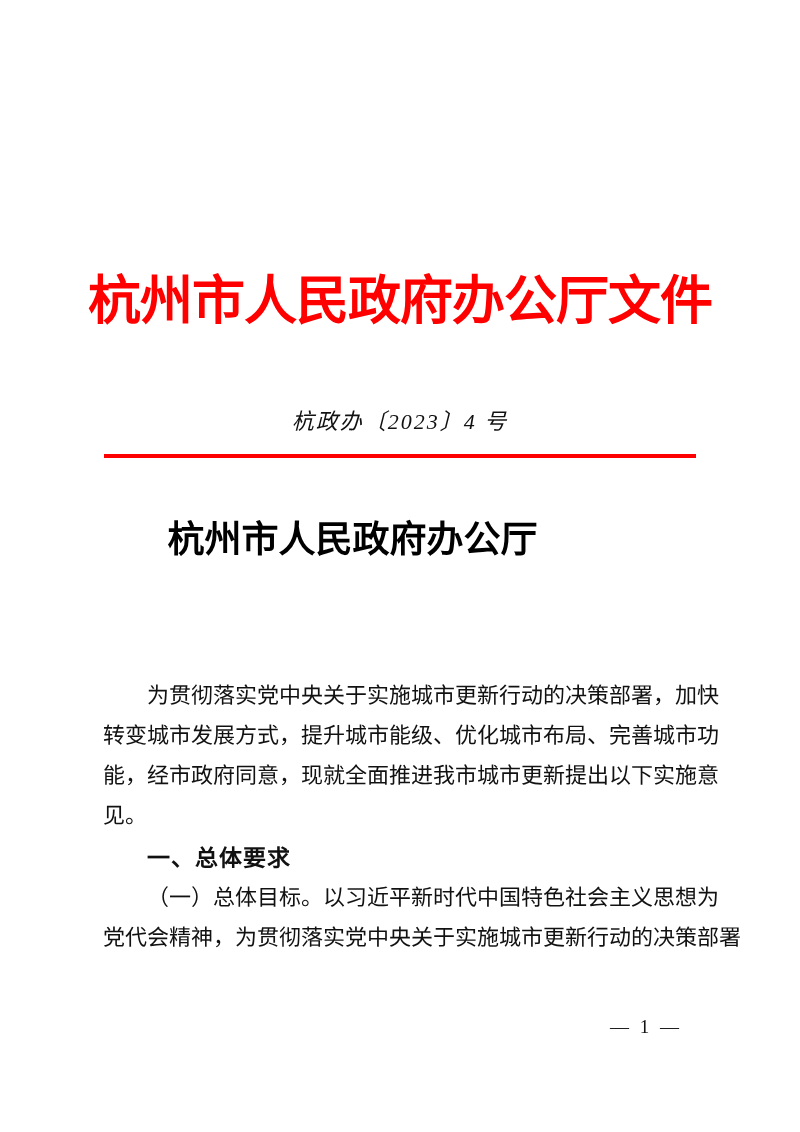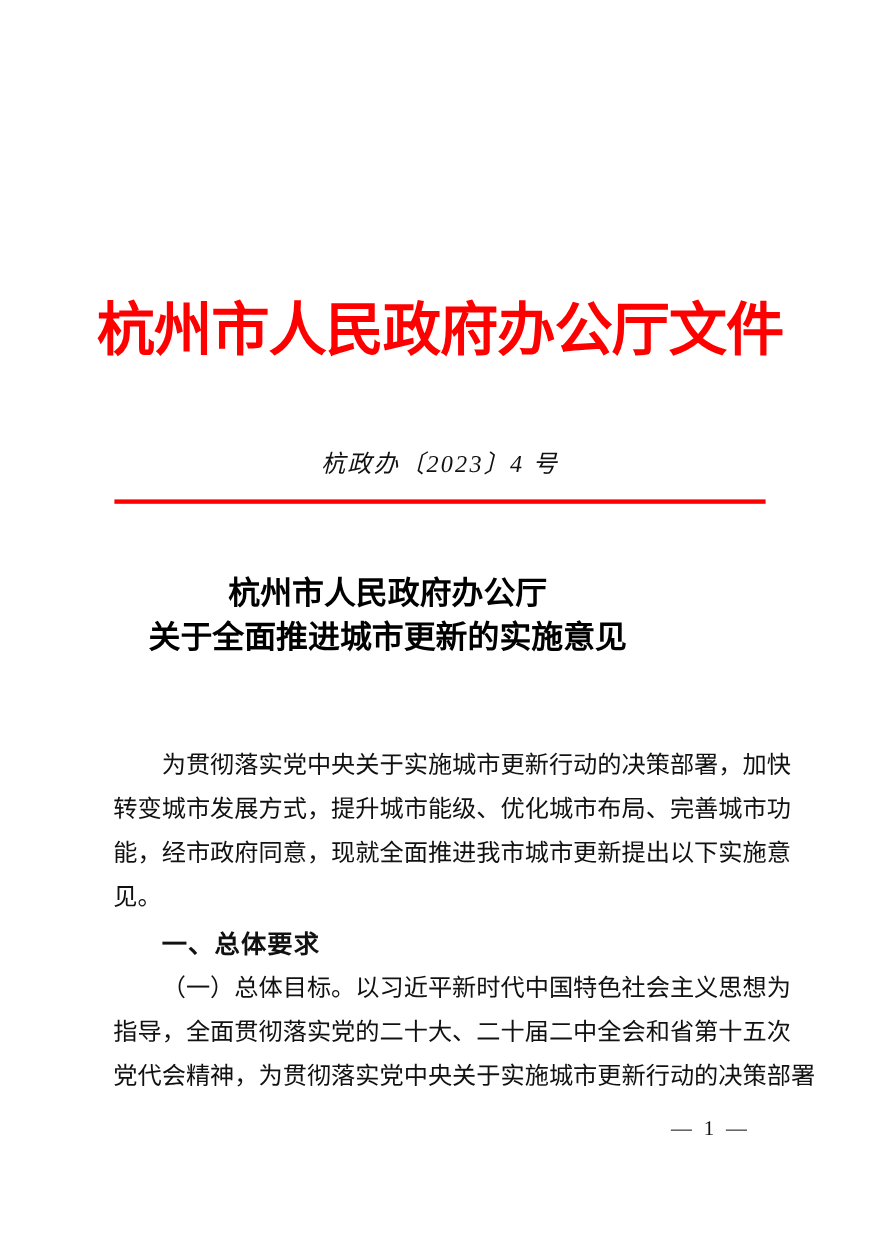--- a/index.html
+++ b/index.html
@@ -57,21 +57,21 @@
     height:4px;
     background:var(--accent-red);
   }
   
   .doc-title{
     position:absolute;
     top:520px;
     left:0;
     width:705px;
     text-align:center;
-    font-size:29px;
+    font-size:37px;
     line-height:40px;
     font-weight:700;
     color:#000000;
     white-space:nowrap;
   }
   
   .body-text{
     position:absolute;
     left:103px;
     width:597px;
@@ -112,34 +112,32 @@
 <div class="page">
 
   <div class="header-title">杭州市人民政府办公厅文件</div>
 
   <div class="doc-number">杭政办〔2023〕4 号</div>
 
   <div class="red-rule"></div>
 
   <div class="doc-title">
     <div class="line">杭州市人民政府办公厅</div>
-    <div class="line">关于全面推进城市更新的实施意见</div>
   </div>
 
 
   <div class="body-text section-heading">一、总体要求</div>
 
   <div class="body-text para-intro">
       <div class="line">为贯彻落实党中央关于实施城市更新行动的决策部署，加快</div>
       <div class="line">转变城市发展方式，提升城市能级、优化城市布局、完善城市功</div>
       <div class="line">能，经市政府同意，现就全面推进我市城市更新提出以下实施意</div>
       <div class="line">见。</div>
     </div>
 
   <div class="body-text para-section">
       <div class="line">（一）总体目标。以习近平新时代中国特色社会主义思想为</div>
-      <div class="line">指导，全面贯彻落实党的二十大、二十届二中全会和省第十五次</div>
       <div class="line">党代会精神，为贯彻落实党中央关于实施城市更新行动的决策部署</div>
     </div>
 
   <div class="page-number">— 1 —</div>
 
 </div>
 
 </body></html>

